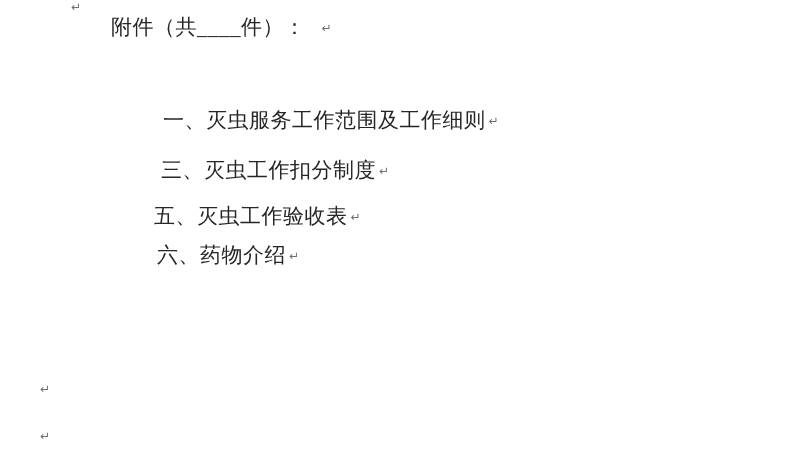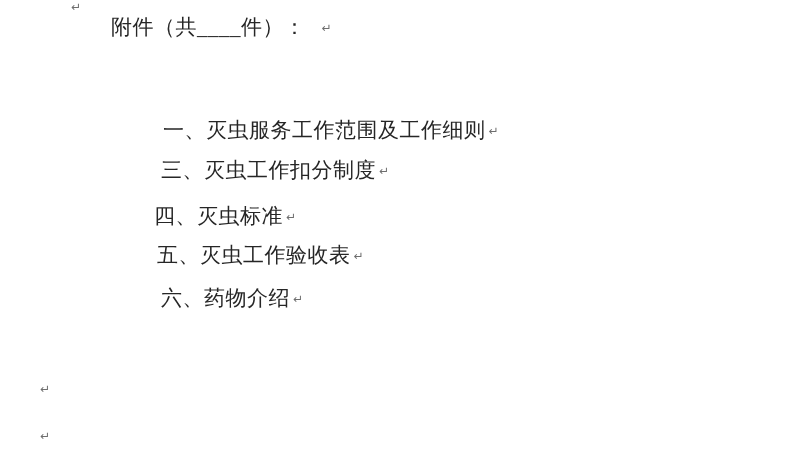--- a/index.html
+++ b/index.html
@@ -31,21 +31,21 @@
     font-size: 12px;
     color: #6e6e6e;
     letter-spacing: 0;
     vertical-align: 2px;
   }
   .line .pmark { margin-left: 3px; }
   .heading { left: 83px; top: 17px; margin-left: 28px; }
   .heading .pmark { margin-left: 16px; }
 
   .item:nth-of-type(1) { left: 147px; top: 75px; }
-  .item:nth-of-type(2) { left: 163px; top: 120px; }
+  .item:nth-of-type(2) { left: 163px; top: 110px; }
   .item:nth-of-type(3) { left: 161px; top: 160px; }
   .item:nth-of-type(4) { left: 154px; top: 206px; }
   .item:nth-of-type(5) { left: 157px; top: 245px; }
   .item:nth-of-type(6) { left: 161px; top: 288px; }
   .item:nth-of-type(7) { left: 159px; top: 330px; }
 
   .standalone { position: absolute; line-height: 1; }
   .mark-top    { left: 71px; top: 1px; }
   .mark-bot-1  { left: 40px; top: 383px; }
   .mark-bot-2  { left: 40px; top: 430px; }
@@ -63,23 +63,20 @@
 
   <p class="line item">
     <span>一、灭虫服务工作范围及工作细则</span><span class="pmark">↵</span>
   </p>
 
 
   <p class="line item">
     <span>三、灭虫工作扣分制度</span><span class="pmark">↵</span>
   </p>
 
-  <p class="line item">
-    <span>四、灭虫标准</span><span class="pmark">↵</span>
-  </p>
 
   <p class="line item">
     <span>五、灭虫工作验收表</span><span class="pmark">↵</span>
   </p>
 
   <p class="line item">
     <span>六、药物介绍</span><span class="pmark">↵</span>
   </p>
 
 

